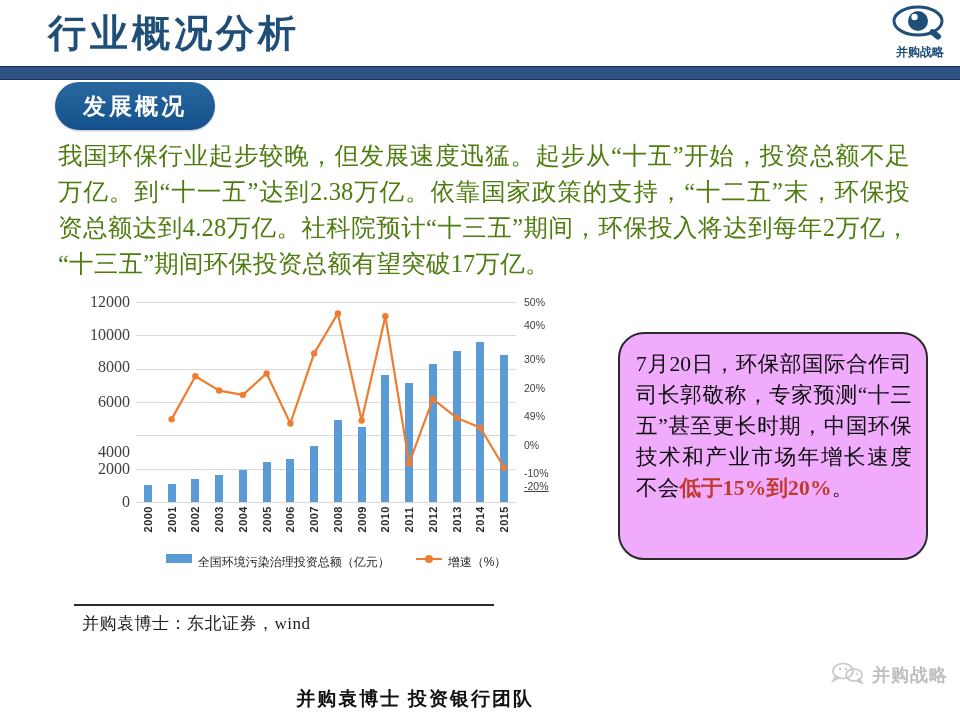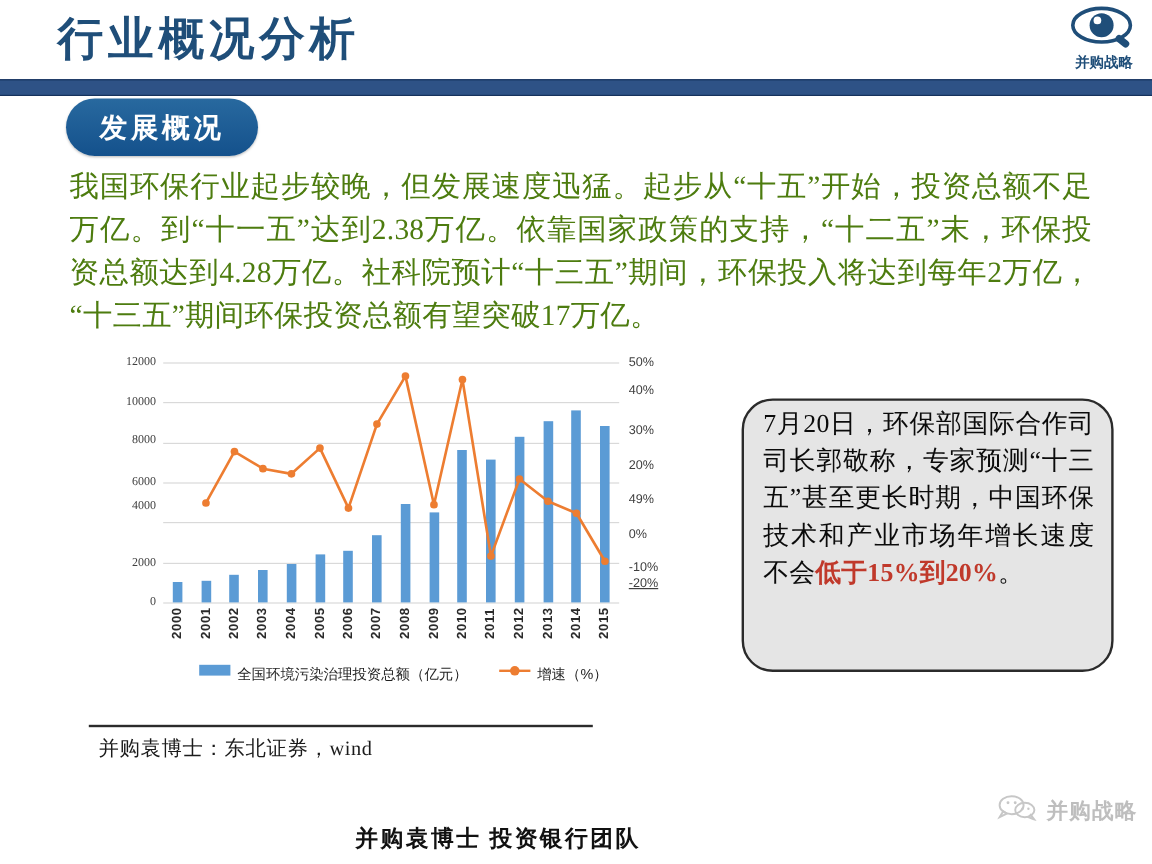--- a/index.html
+++ b/index.html
@@ -67,21 +67,21 @@
   
   .chart-block{position:absolute;left:62px;top:292px;width:530px;height:300px;}
   .chart-area{position:relative;width:530px;height:250px;}
   .plot{
     position:absolute;left:74px;top:10px;width:380px;height:200px;
   }
   .gridline{position:absolute;left:0;width:100%;height:1px;background:#d9d9d9;}
   .ytick{
     position:absolute;right:100%;margin-right:6px;
     transform:translateY(-50%);
-    font-size:10px;color:#3f3f3f;white-space:nowrap;
+    font-size:16px;color:#3f3f3f;white-space:nowrap;
     font-family:"Liberation Serif","DejaVu Serif",serif;
   }
   .y2tick{
     position:absolute;left:100%;margin-left:8px;
     transform:translateY(-50%);
     font-size:10.5px;color:#3f3f3f;white-space:nowrap;
     font-family:"Liberation Sans","DejaVu Sans",sans-serif;
   }
   .bars{position:absolute;inset:0;display:flex;align-items:flex-end;justify-content:space-between;}
   .barcell{position:relative;flex:1 1 0;height:100%;display:flex;align-items:flex-end;justify-content:center;}
@@ -114,23 +114,23 @@
   .source-rule{position:absolute;left:74px;top:604px;width:420px;height:2px;background:#2b2b2b;}
   .source-text{
     position:absolute;left:82px;top:612px;
     font-size:17px;color:#1b1b1b;letter-spacing:.5px;
     font-family:"Liberation Serif","DejaVu Serif",serif;
   }
 
   
   .callout{
     position:absolute;left:618px;top:332px;width:310px;height:228px;
-    border:2px solid #2b2b2b;border-radius:26px;background:#e5e5e5;
+    border:2px solid #2b2b2b;border-radius:26px;background:#f0abfc;
     box-sizing:border-box;
-    padding:4px 14px 10px 16px;
+    padding:15px 14px 10px 16px;
   }
   .callout-text{
     font-size:21.5px;line-height:31px;color:#0b0b0b;
     text-align:justify;letter-spacing:.2px;
     font-family:"Liberation Serif","DejaVu Serif",serif;
   }
   .hl{color:#C0392B;font-weight:700;}
 
   
   .footer-team{
@@ -179,21 +179,21 @@
             <div class="gridline" style="top: 166.667px;"></div>
             <div class="gridline" style="top: 133.333px;"></div>
             <div class="gridline" style="top: 100px;"></div>
             <div class="gridline" style="top: 66.6667px;"></div>
             <div class="gridline" style="top: 33.3333px;"></div>
             <div class="gridline" style="top: 0px;"></div>
           </div>
         <div id="ytick-layer">
             <div class="ytick" style="top: 200px;">0</div>
             <div class="ytick" style="top: 166.667px;">2000</div>
-            <div class="ytick" style="top: 120px; font-family: Liberation Serif, serif;">4000</div>
+            <div class="ytick" style="top: 150px; font-family: Liberation Serif, serif;">4000</div>
             <div class="ytick" style="top: 100px;">6000</div>
             <div class="ytick" style="top: 65px;">8000</div>
             <div class="ytick" style="top: 33.3333px;">10000</div>
             <div class="ytick" style="top: 0px;">12000</div>
           </div>
         <div id="y2tick-layer">
             <div class="y2tick" style="top: 184px; text-decoration: underline;">-20%</div>
             <div class="y2tick" style="top: 171.429px;">-10%</div>
             <div class="y2tick" style="top: 142.857px;">0%</div>
             <div class="y2tick" style="top: 114.286px;">49%</div>

